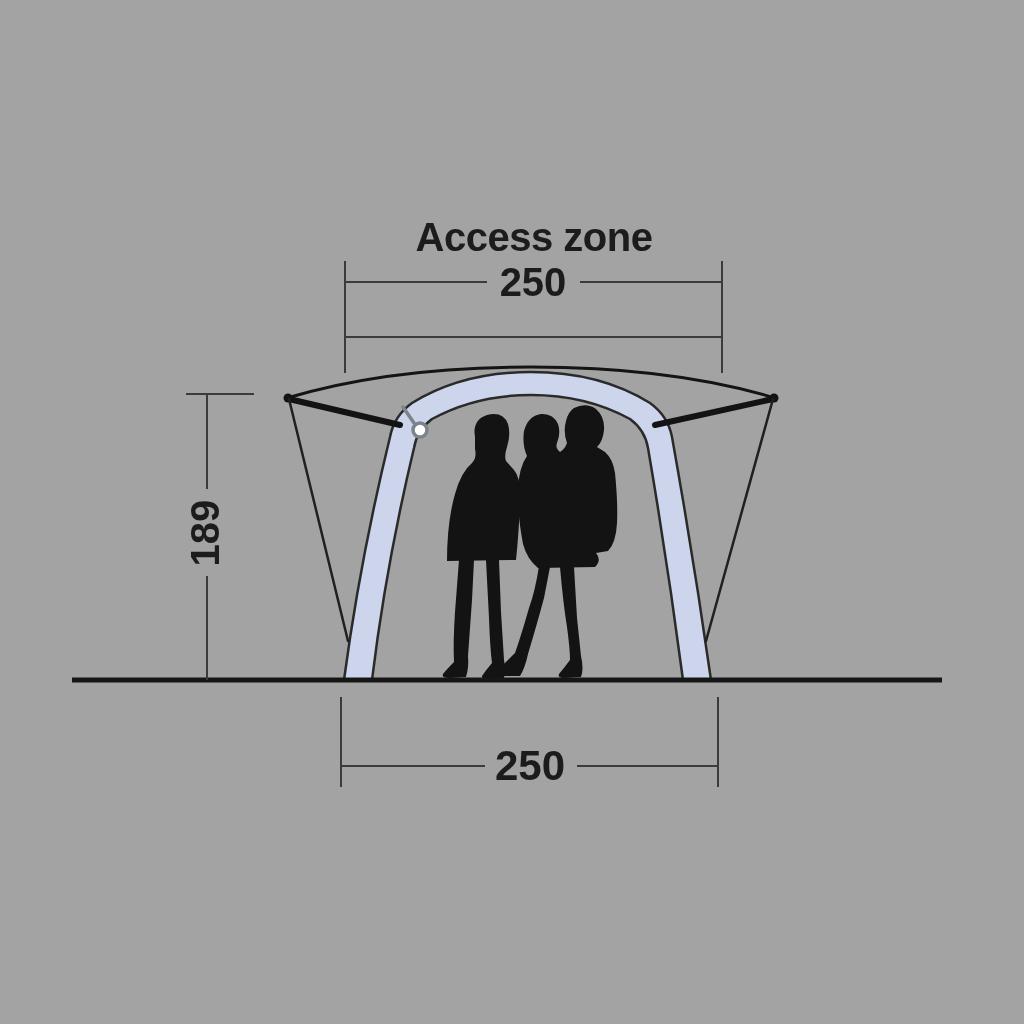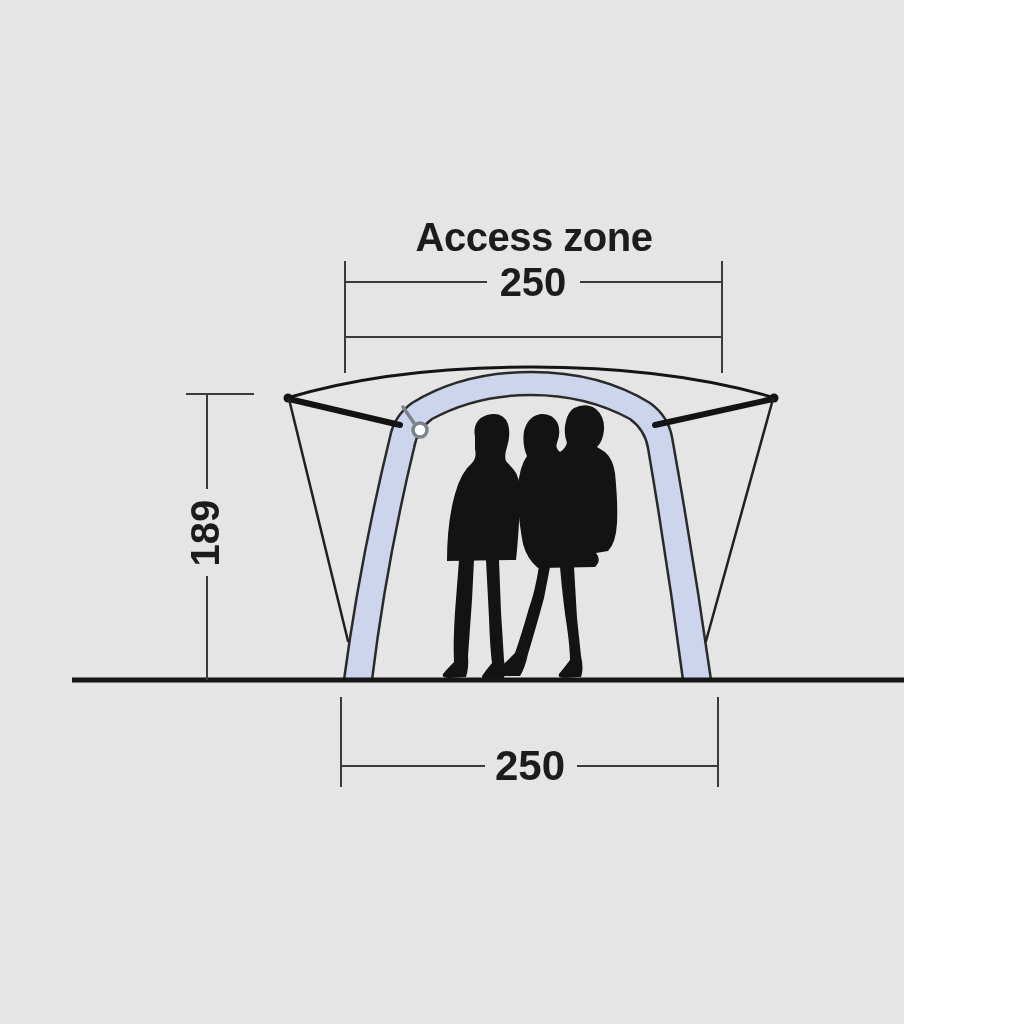--- a/index.html
+++ b/index.html
@@ -3,23 +3,23 @@
 <meta charset="utf-8">
 <style>
   html, body {
     margin: 0;
     padding: 0;
     background: #ffffff;
     font-family: "Liberation Sans", sans-serif;
   }
   .canvas {
     position: relative;
-    width: 904px;
+    width: 1024px;
     height: 1024px;
-    background: #e5e5e5;
+    background: #a3a3a3;
     overflow: hidden;
   }
   svg { display: block; }
   .dim-line {
     stroke: #3b3b3b;
     stroke-width: 2;
     fill: none;
   }
   .dim-text {
     fill: #1c1c1c;

